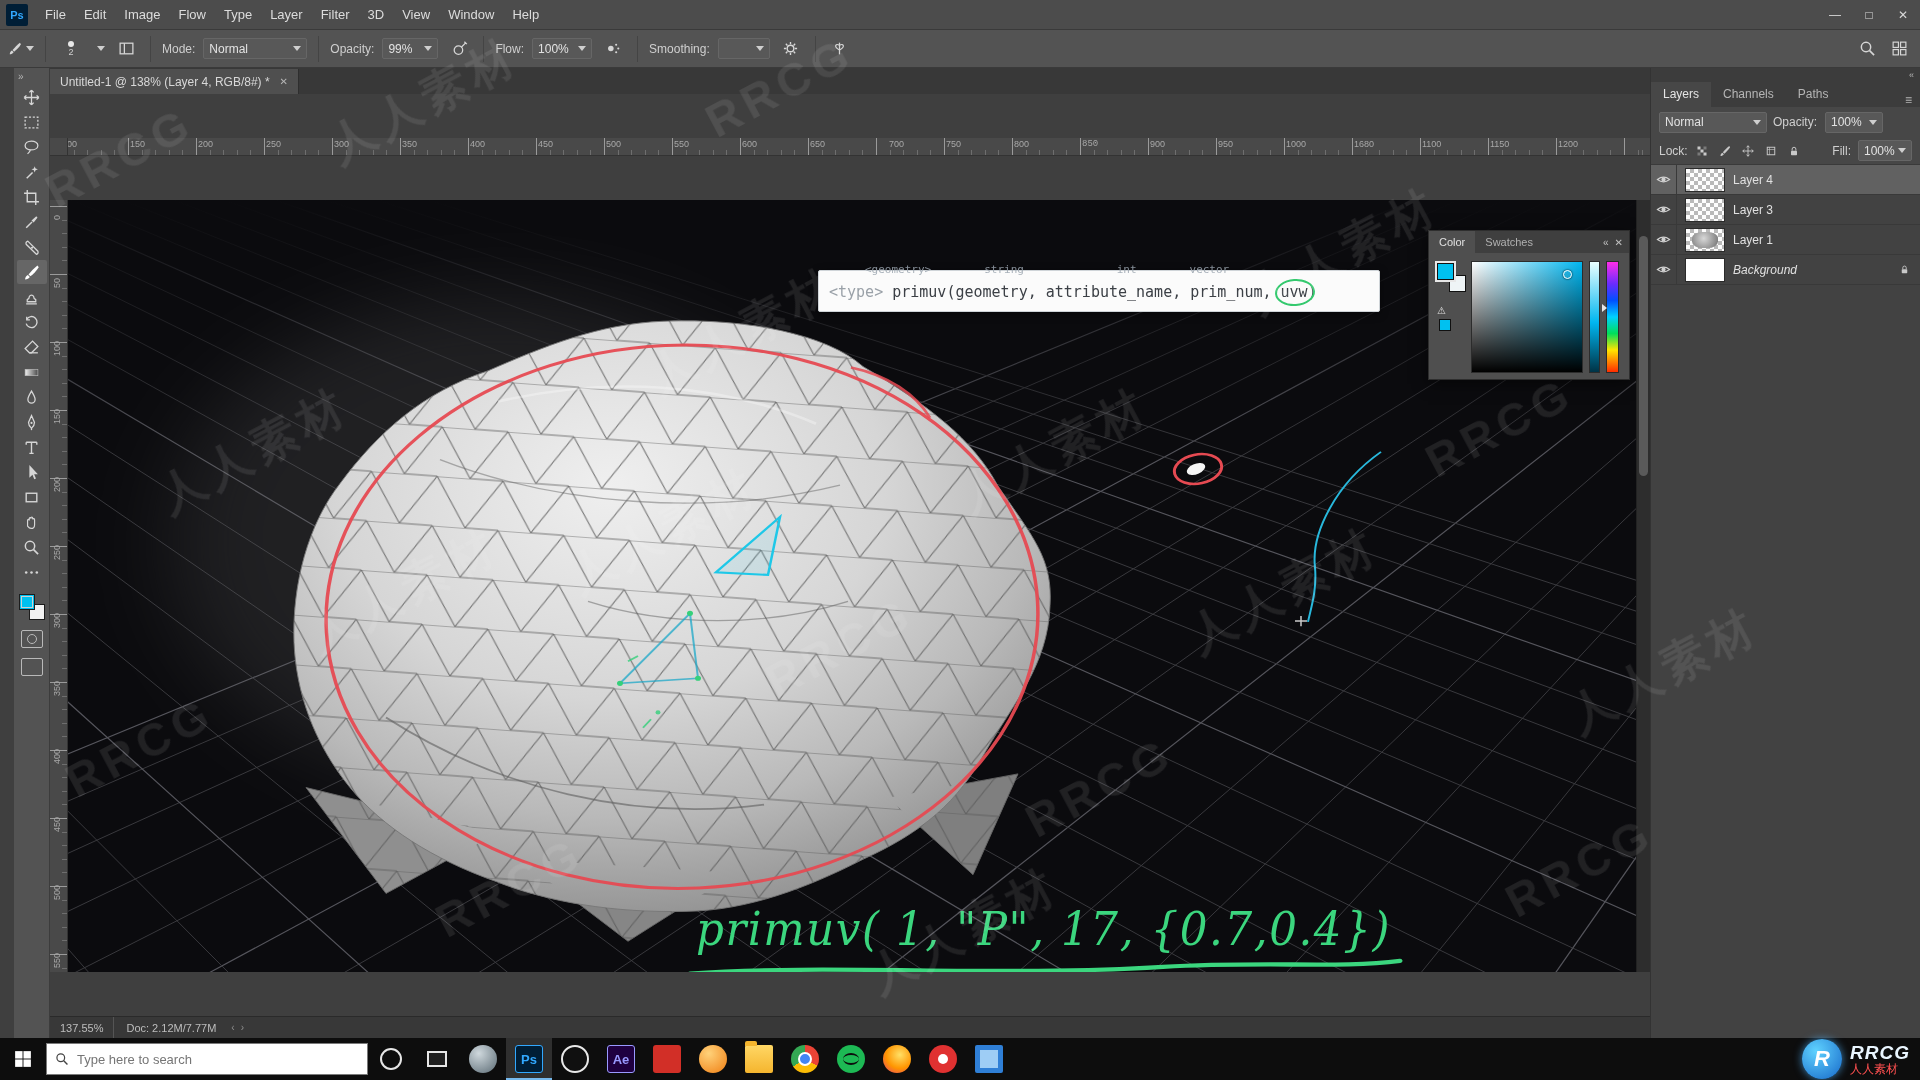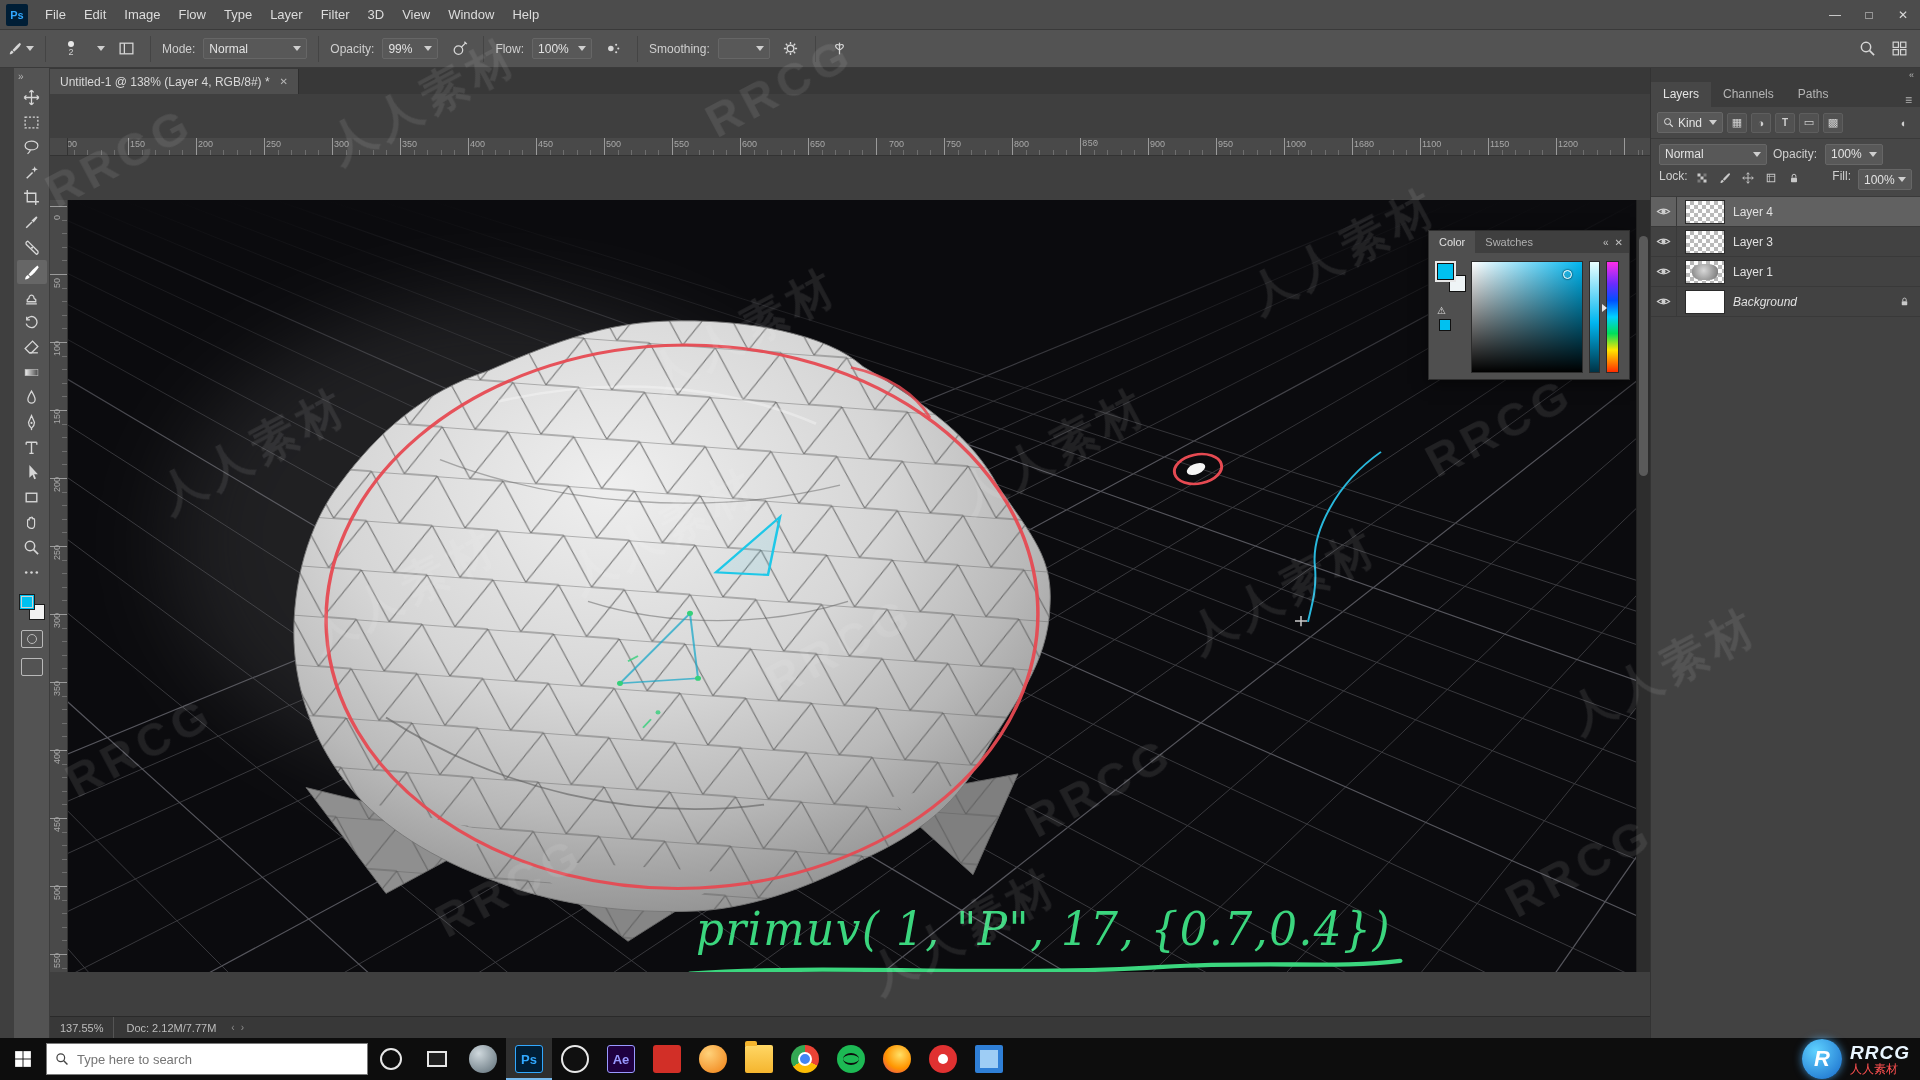--- a/index.html
+++ b/index.html
@@ -128,21 +128,21 @@
   .kind-dd svg { width:11px; height:11px; }
   .fi { width:20px; height:20px; border:1px solid #5e5e5e; background:#515151; color:#cfcfcf; font-size:11px;
     display:flex; align-items:center; justify-content:center; border-radius:2px; }
   .fi-pix::before { content:'\25A6'; } .fi-adj::before { content:'\25D1'; } .fi-type::before { content:'T'; font-weight:bold; font-size:10px; }
   .fi-shape::before { content:'\25AD'; } .fi-smart::before { content:'\25A9'; }
   .fi-toggle { margin-left:auto; border:none; background:transparent; }
   .fi-toggle::before { content:'\25D0'; }
   .blend-row { height:30px; display:flex; align-items:center; gap:6px; padding:0 8px; }
   .blend-dd { width:108px; }
   .blend-row .val { width:58px; margin-left:2px; }
-  .lock-row { height:28px; display:flex; gap:5px; padding:0 8px; border-bottom:1px solid #3a3a3a; }
+  .lock-row { height:28px; display:flex; align-items:center; gap:5px; padding:0 8px; border-bottom:1px solid #3a3a3a; }
   .lk { width:18px; height:18px; display:flex; align-items:center; justify-content:center; color:#c9c9c9; }
   .lk svg { width:12px; height:12px; }
   .lock-row .val { width:54px; margin-left:2px; }
   .layer-list { background:#424242; }
   .layer-row { height:30px; display:flex; align-items:center; border-bottom:1px solid #393939; }
   .layer-row.selected { background:#616161; }
   .eye { width:26px; height:100%; display:flex; align-items:center; justify-content:center; color:#d0d0d0; border-right:1px solid #393939; }
   .eye svg { width:15px; height:15px; }
   .thumb { width:40px; height:24px; margin:0 8px; border:1px solid #2b2b2b; background:#fff; position:relative; }
   .thumb.checker { background-image:linear-gradient(45deg,#b9b9b9 25%,transparent 25%,transparent 75%,#b9b9b9 75%),
@@ -708,20 +708,24 @@
             <path d="M1313,295 C1268,332 1243,390 1247,430 C1249,458 1243,477 1240,494" fill="none" stroke="#28b8dc" stroke-width="2"></path>
             <path d="M1233,487 V499 M1227,493 H1239" stroke="#cccccc" stroke-width="1.5"></path>
           </g>
 
           <g>
             <text x="628" y="872" font-family="DejaVu Serif, serif" font-style="italic" font-size="55" fill="#3bd67e" letter-spacing="2" textLength="695" lengthAdjust="spacingAndGlyphs">primuv( 1, "P", 17, {0.7,0.4})</text>
             <path d="M622,906 C760,894 930,910 1095,898 C1200,891 1270,900 1332,891" fill="none" stroke="#3bd67e" stroke-width="5" stroke-linecap="round"></path>
           </g>
         </svg>
 
+        <div class="code-tip">
+          <span class="code-ghost">&lt;geometry&gt;        string              int        vector</span>
+          <span class="code-line"><span class="code-type">&lt;type&gt;</span><span> primuv(geometry, attribute_name, prim_num, </span><span class="uvw">uvw</span><span>)</span></span>
+        </div>
 
         <div class="color-panel">
           <div class="cp-head">
             <span class="cp-tab">Color</span>
             <span class="cp-tab inactive">Swatches</span>
             <span class="cp-head-icons">
               <span class="cp-collapse"></span>
               <span class="cp-close"></span>
             </span>
           </div>
@@ -760,35 +764,20 @@
   <aside class="dock">
     <div class="dock-top">
         <span class="dock-collapse"></span>
       </div>
     <div class="panel-tabs">
       <span class="ptab active">Layers</span>
       <span class="ptab">Channels</span>
       <span class="ptab">Paths</span>
       <span class="ptab-menu"></span>
     </div>
-    <div class="filter-row">
-      <span class="dd kind-dd">
-          <svg viewBox="0 0 16 16">
-            <use href="#ic-zoom"></use>
-          </svg>
-          <span>Kind</span>
-          <span class="caret"></span>
-        </span>
-      <span class="fi fi-pix"></span>
-      <span class="fi fi-adj"></span>
-      <span class="fi fi-type"></span>
-      <span class="fi fi-shape"></span>
-      <span class="fi fi-smart"></span>
-      <span class="fi fi-toggle"></span>
-    </div>
     <div class="blend-row">
       <span class="dd blend-dd">
           <span>Normal</span>
           <span class="caret"></span>
         </span>
       <span class="lbl">Opacity:</span>
       <span class="dd val">
           <span>100%</span>
           <span class="caret"></span>
         </span>

